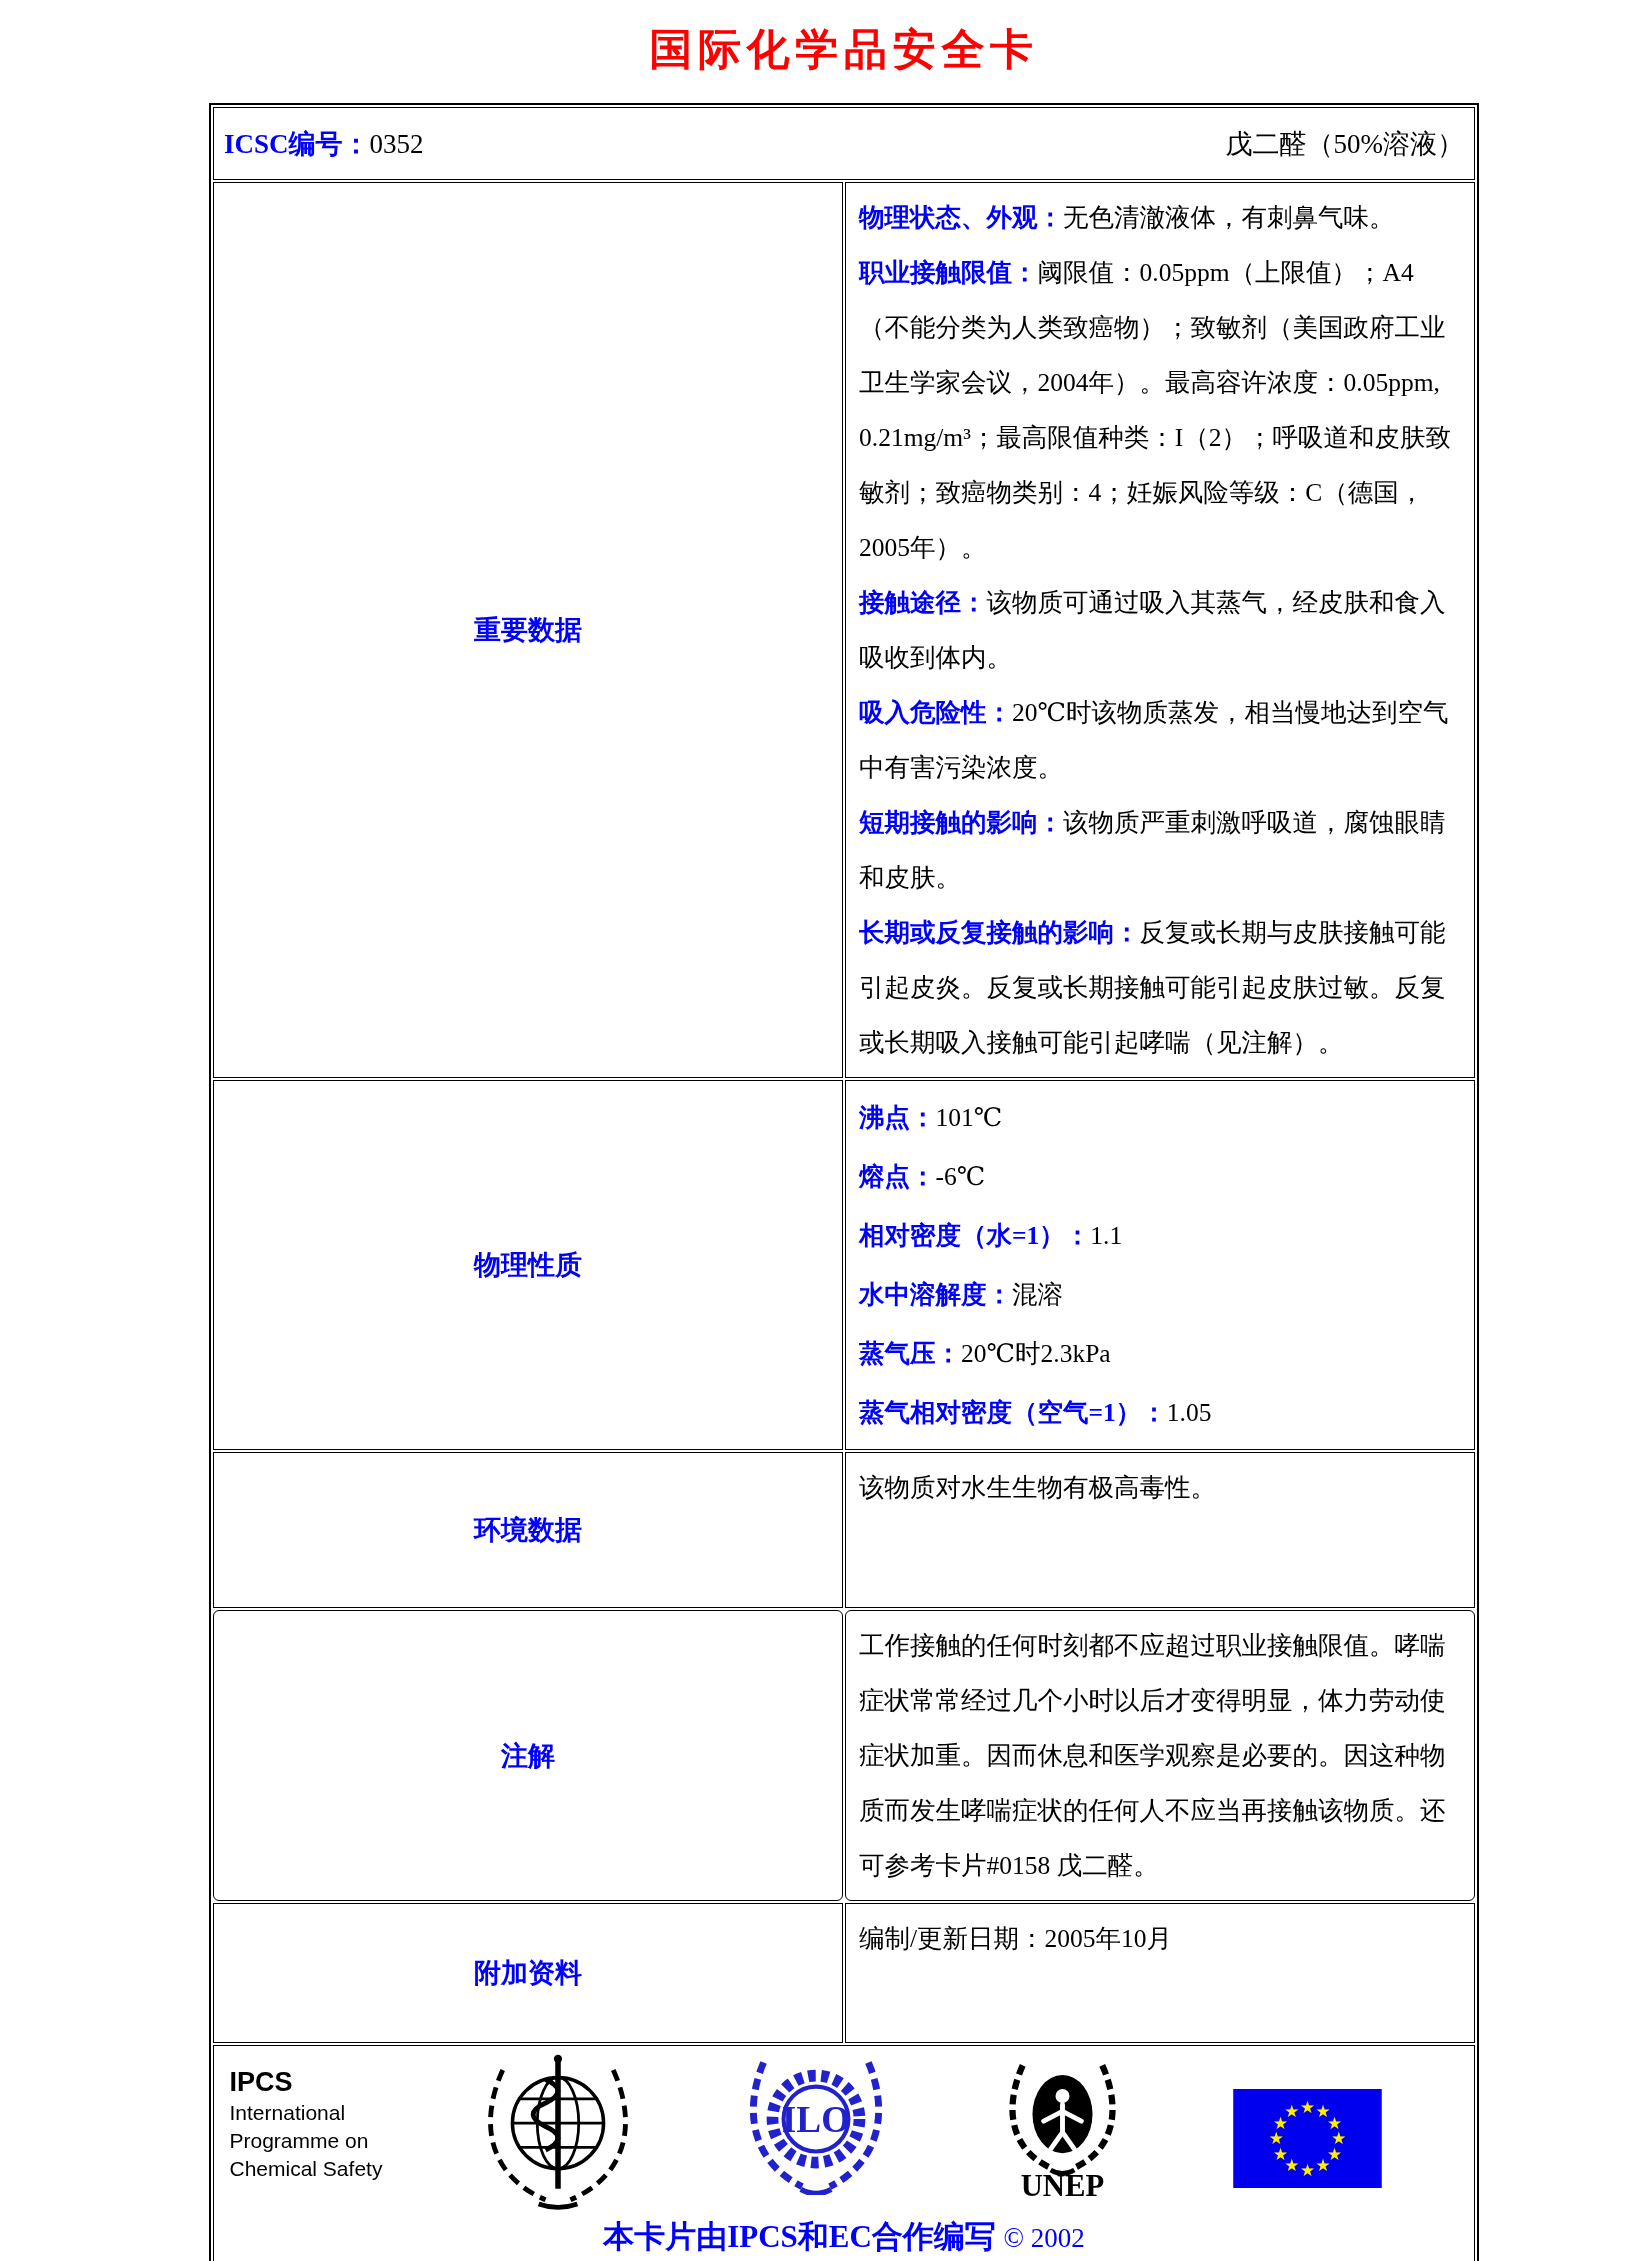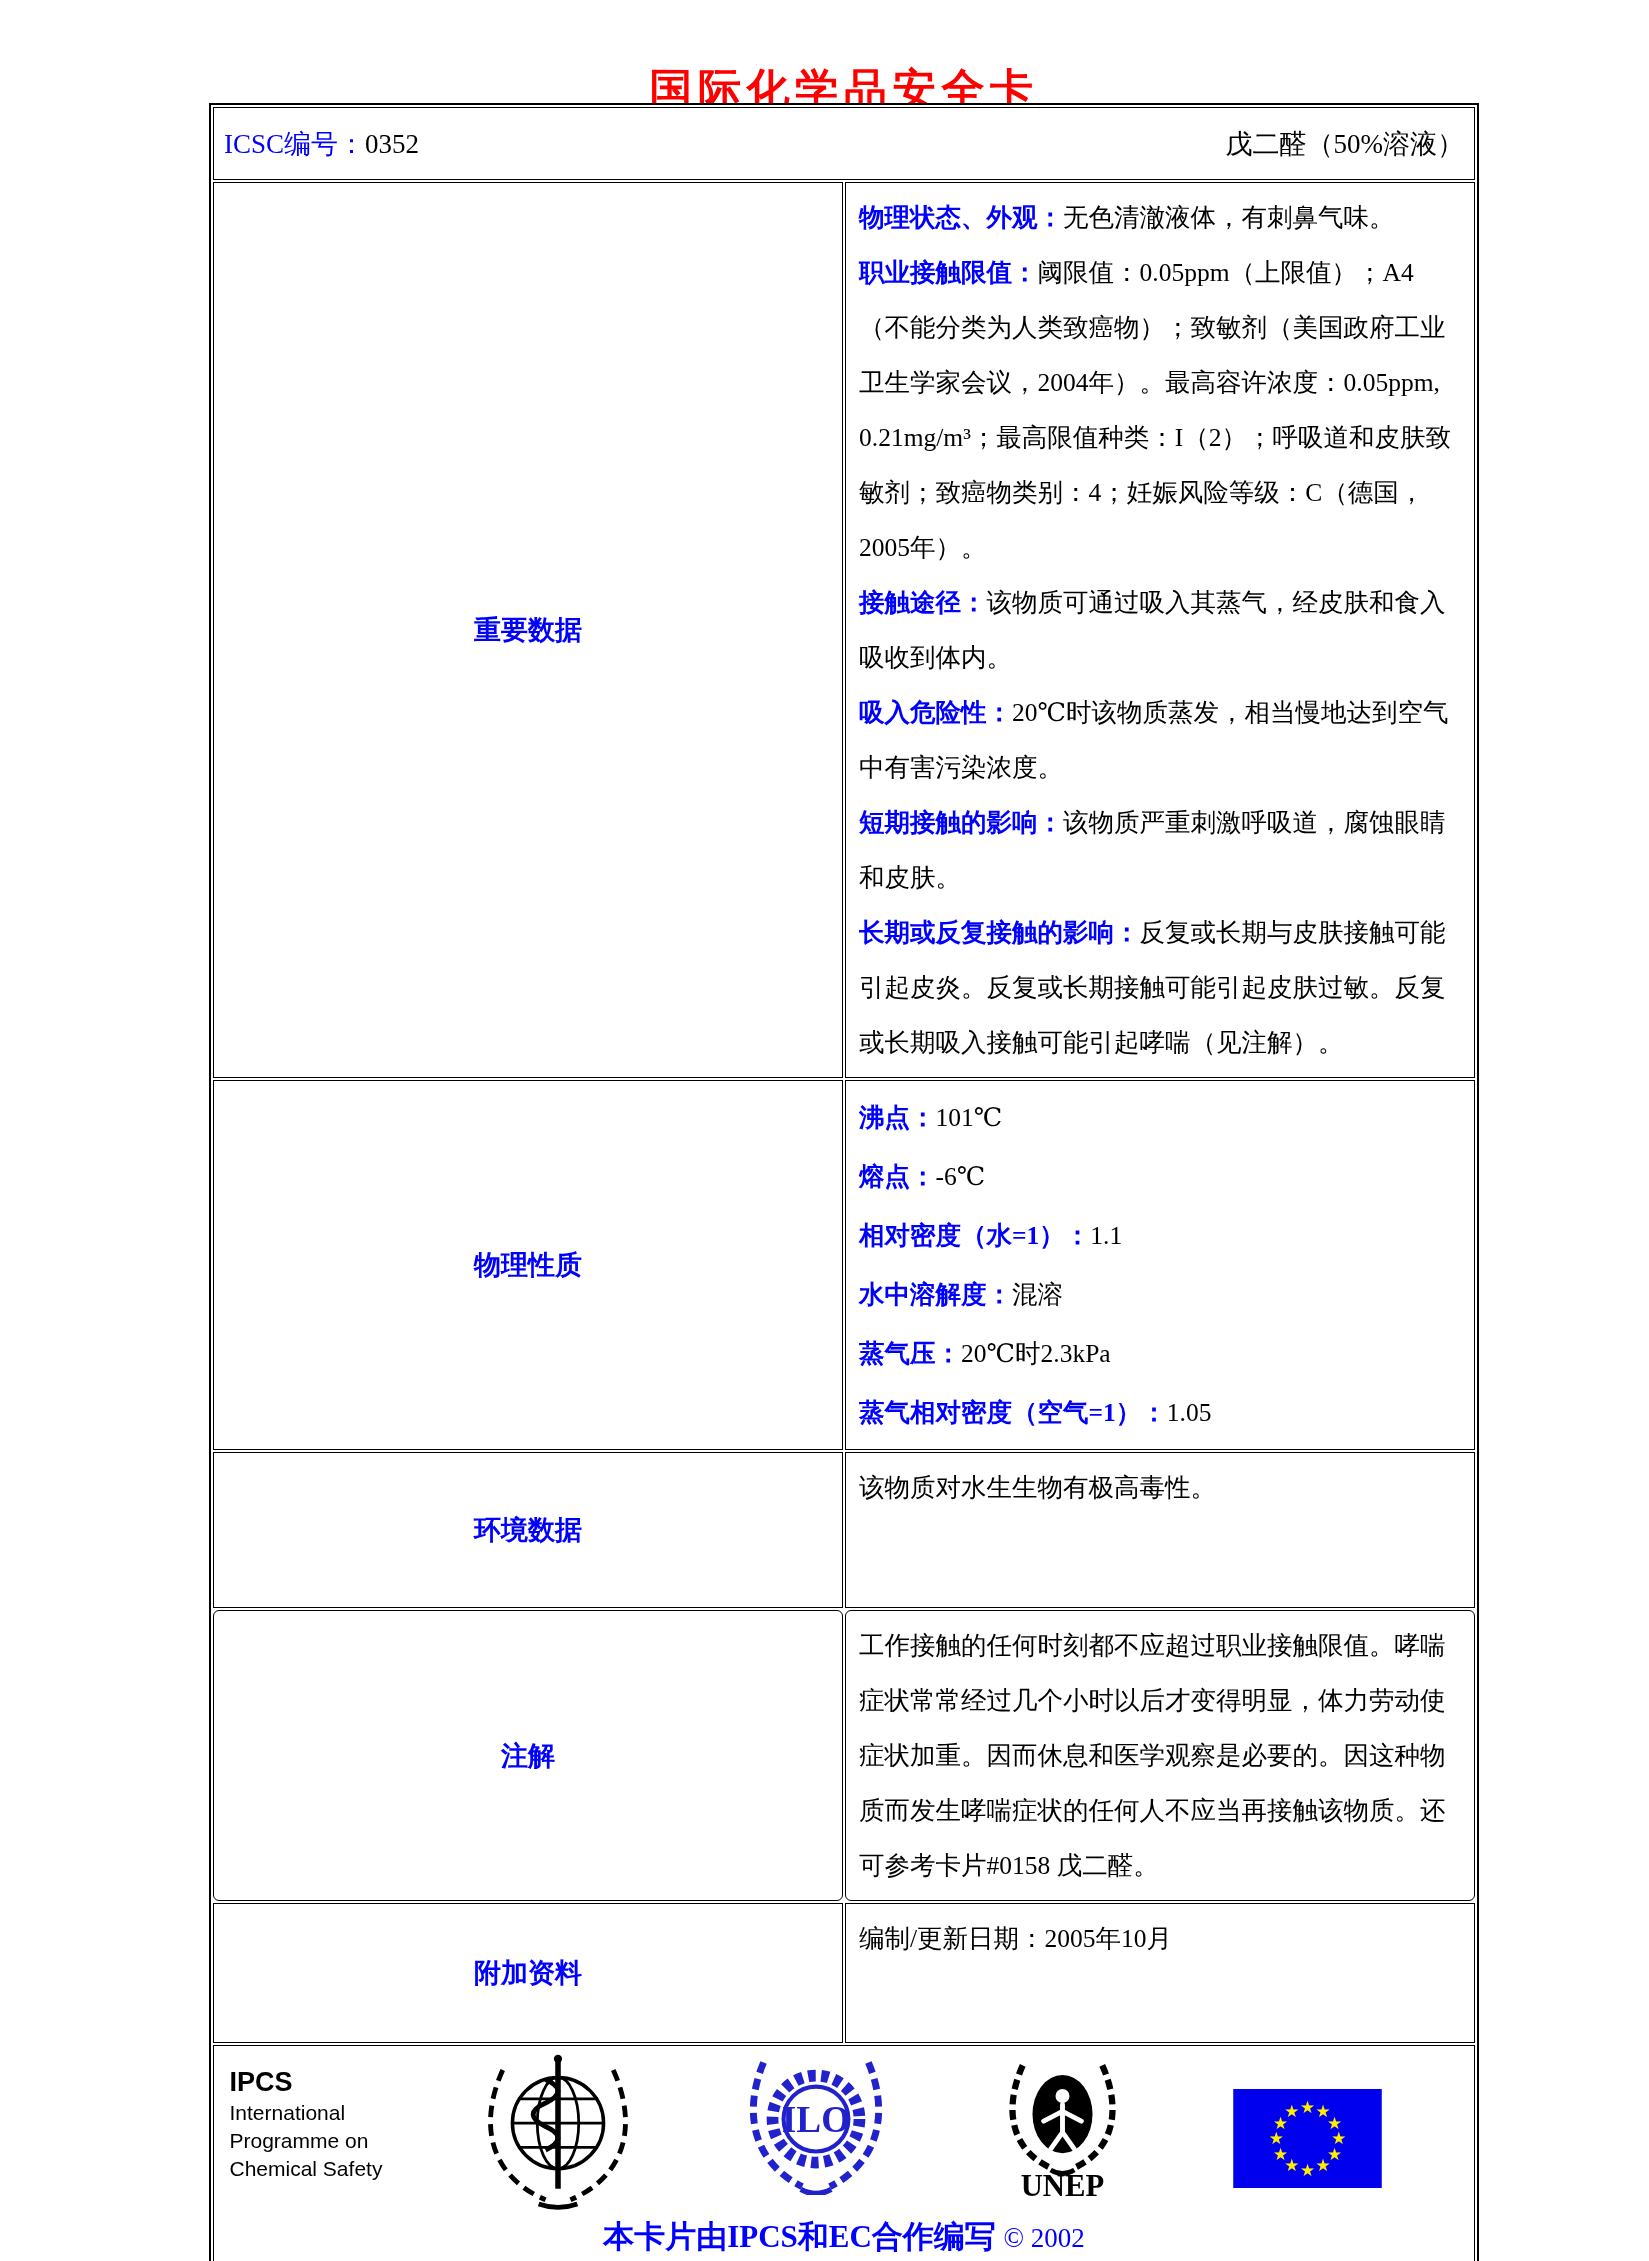--- a/index.html
+++ b/index.html
@@ -13,38 +13,37 @@
   body{
     width:1649px;height:2261px;position:relative;
     font-family:"Liberation Serif","DejaVu Serif",serif;
     color:#000;
   }
   .page-title{
     position:absolute;top:21px;left:209px;width:1270px;
     text-align:center;color:var(--title-red,#FF0000);
     font-size:43px;font-weight:bold;letter-spacing:5.7px;
     font-family:"Liberation Serif","DejaVu Serif",serif;
-    margin-top:40px;
   }
   table.card{
     position:absolute;left:209px;top:103px;width:1270px;
     border:2.8px solid #000;border-spacing:2.1px;border-collapse:separate;
     background:#fff;table-layout:fixed;
   }
   td{border:1.4px solid #000;vertical-align:top;overflow:hidden;}
   td.label-cell{
     width:173px;text-align:center;vertical-align:middle;
     color:var(--accent-blue,#0000FF);font-weight:bold;font-size:27px;
   }
   td.content-cell{padding:7px 13px;font-size:25.5px;line-height:55px;}
   .r1{height:71px;} .r2{height:660px;} .r3{height:349px;} .r4{height:140px;}
   .r5{height:206px;border-radius:6px;} .r6{height:124px;} .r7{height:193px;}
   .header-cell{vertical-align:middle;padding:0 10px;}
   .header-flex{display:flex;justify-content:space-between;align-items:center;font-size:27px;}
-  .blue-label{color:var(--accent-blue,#0000FF);font-weight:normal;}
+  .blue-label{color:var(--accent-blue,#0000FF);font-weight:bold;}
   .inline-label{color:var(--accent-blue,#0000FF);font-weight:bold;}
   .phys-line{display:block;line-height:59px;}
   .notes-cell{line-height:55px;}
   .env-cell{line-height:55px;margin-top:17px;}
   .addl-cell{line-height:43px;}
   
   .logos-cell{padding:4.3px 8.5px;}
   .logos-band{display:flex;align-items:flex-start;}
   .ipcs-block{
     width:213px;padding:15.6px 0 0 7px;

